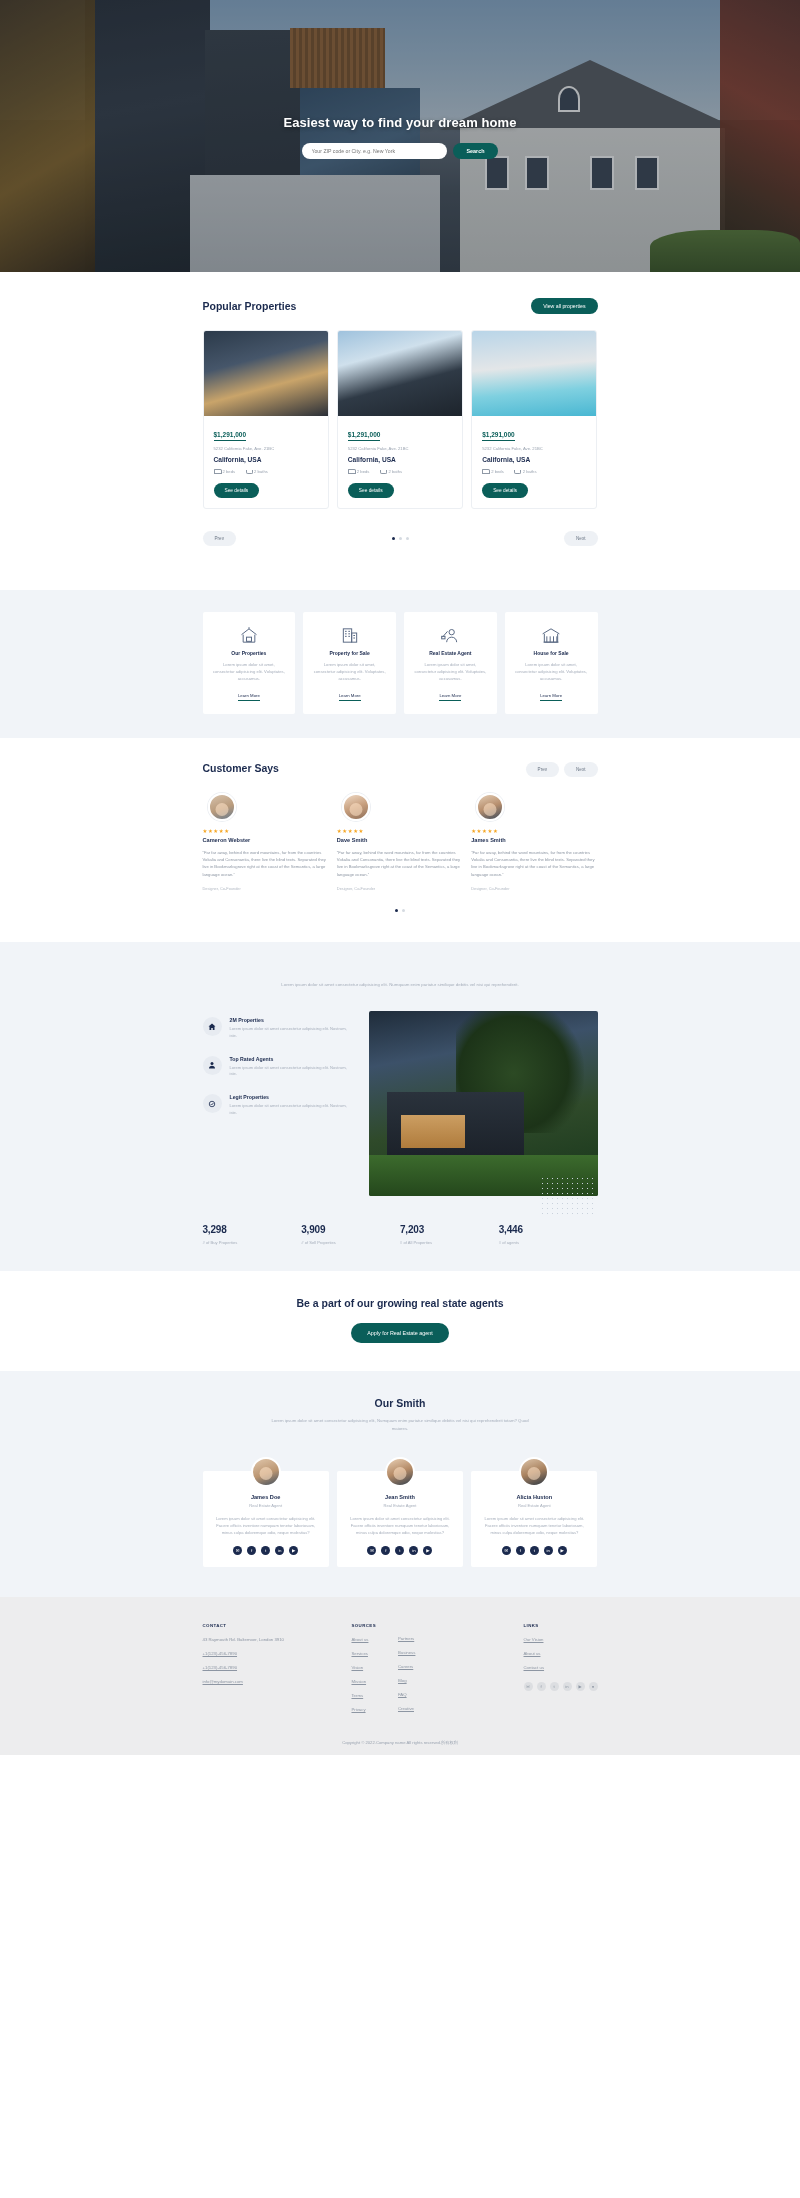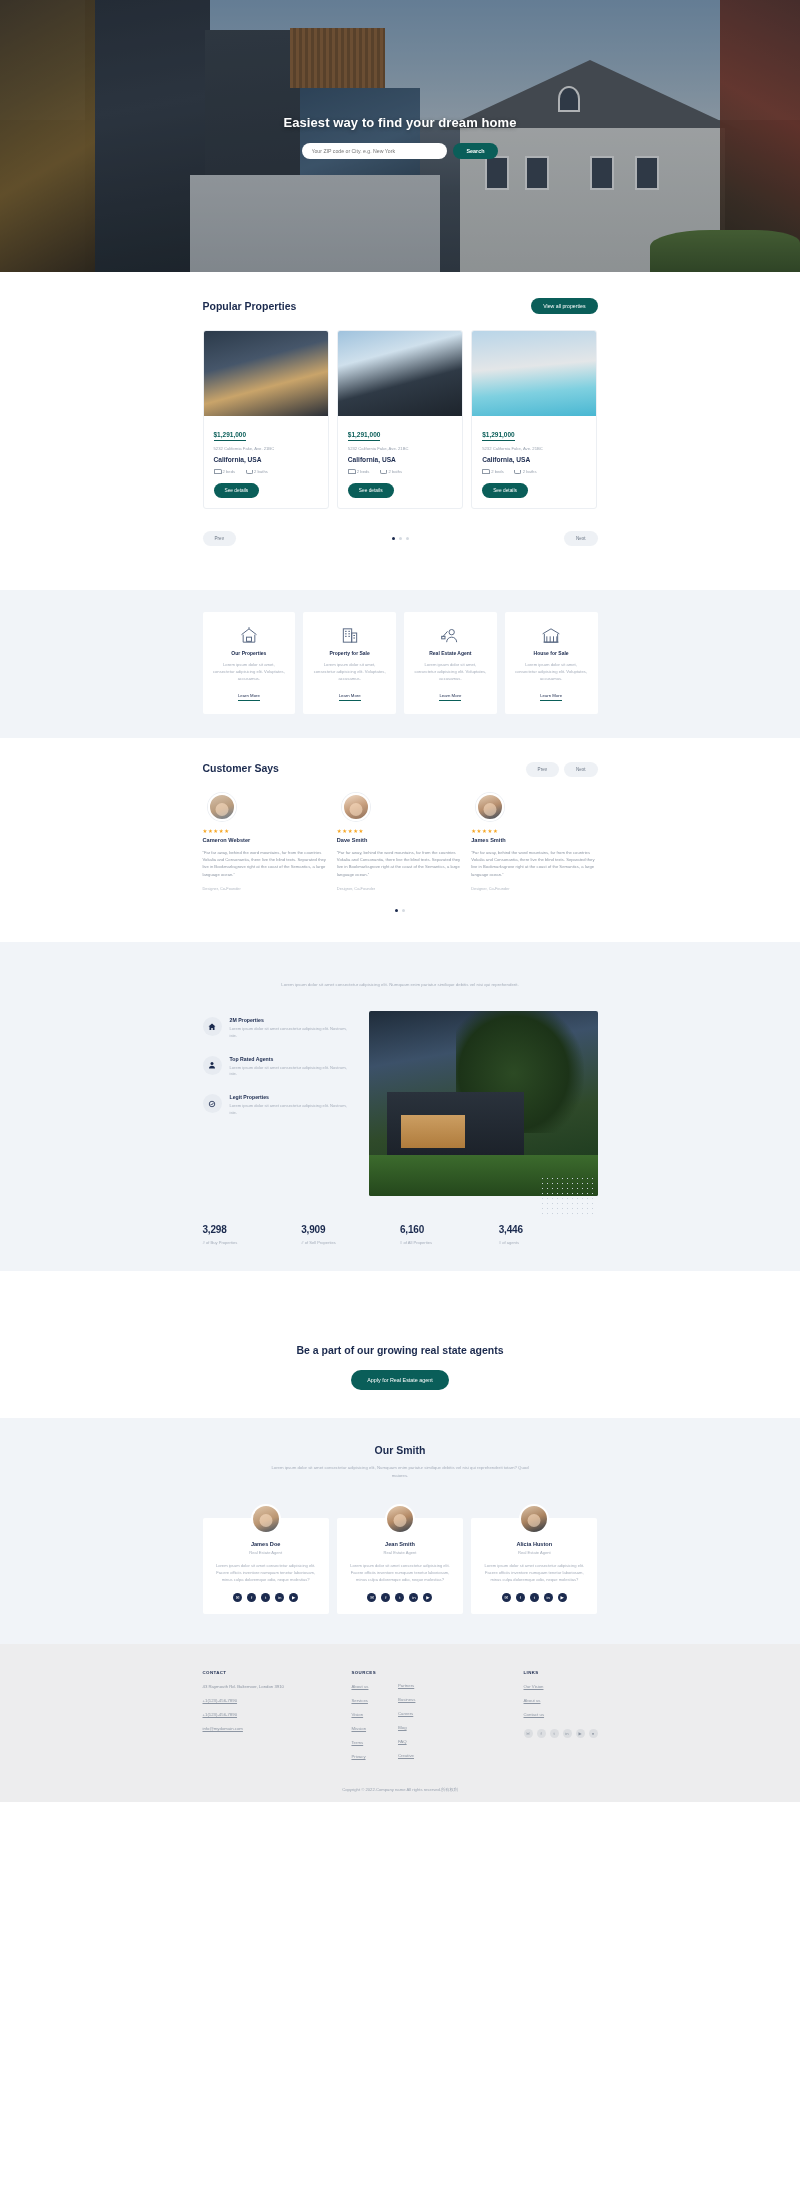--- a/index.html
+++ b/index.html
@@ -200,21 +200,21 @@
     background-image:radial-gradient(#c9d1dc 0.7px, transparent 0.7px);
     background-size:5px 5px;
   }
   .stats { display:flex; margin-top:28px; }
   .stat { flex:1; }
   .stat-n { font-size:10px; font-weight:bold; color:#1b2a4e; letter-spacing:-.2px; }
   .stat-l { font-size:4.1px; color:#a6aebb; margin-top:5px; }
 
   
   .sec-cta { background:#ffffff; padding:26px 0 28px; text-align:center; }
-  .cta-t { font-size:10.5px; font-weight:bold; color:#1b2a4e;margin-top:47px; }
+  .cta-t { font-size:10.5px; font-weight:bold; color:#1b2a4e; }
   .cta-b {
     margin-top:14px; background:#0a5e59; color:#fff; border:none;
     border-radius:11px; font-size:5.4px; padding:7px 16px; cursor:pointer;
     font-family:"Liberation Sans", sans-serif;
   }
 
   
   .sec-agents { background:#f1f4f8; padding:26px 0 30px; }
   .ag-title { font-size:10.5px; font-weight:bold; color:#1b2a4e; text-align:center; }
   .ag-sub { font-size:4.3px; color:#a6aebb; text-align:center; line-height:1.8;
@@ -545,21 +545,21 @@
       <div class="stats">
         <div class="stat">
           <div class="stat-n">3,298</div>
           <div class="stat-l"># of Buy Properties</div>
         </div>
         <div class="stat">
           <div class="stat-n">3,909</div>
           <div class="stat-l"># of Sell Properties</div>
         </div>
         <div class="stat">
-          <div class="stat-n">6,160</div>
+          <div class="stat-n">7,203</div>
           <div class="stat-l"># of All Properties</div>
         </div>
         <div class="stat">
           <div class="stat-n">3,446</div>
           <div class="stat-l"># of agents</div>
         </div>
       </div>
     </div>
   </section>
 

